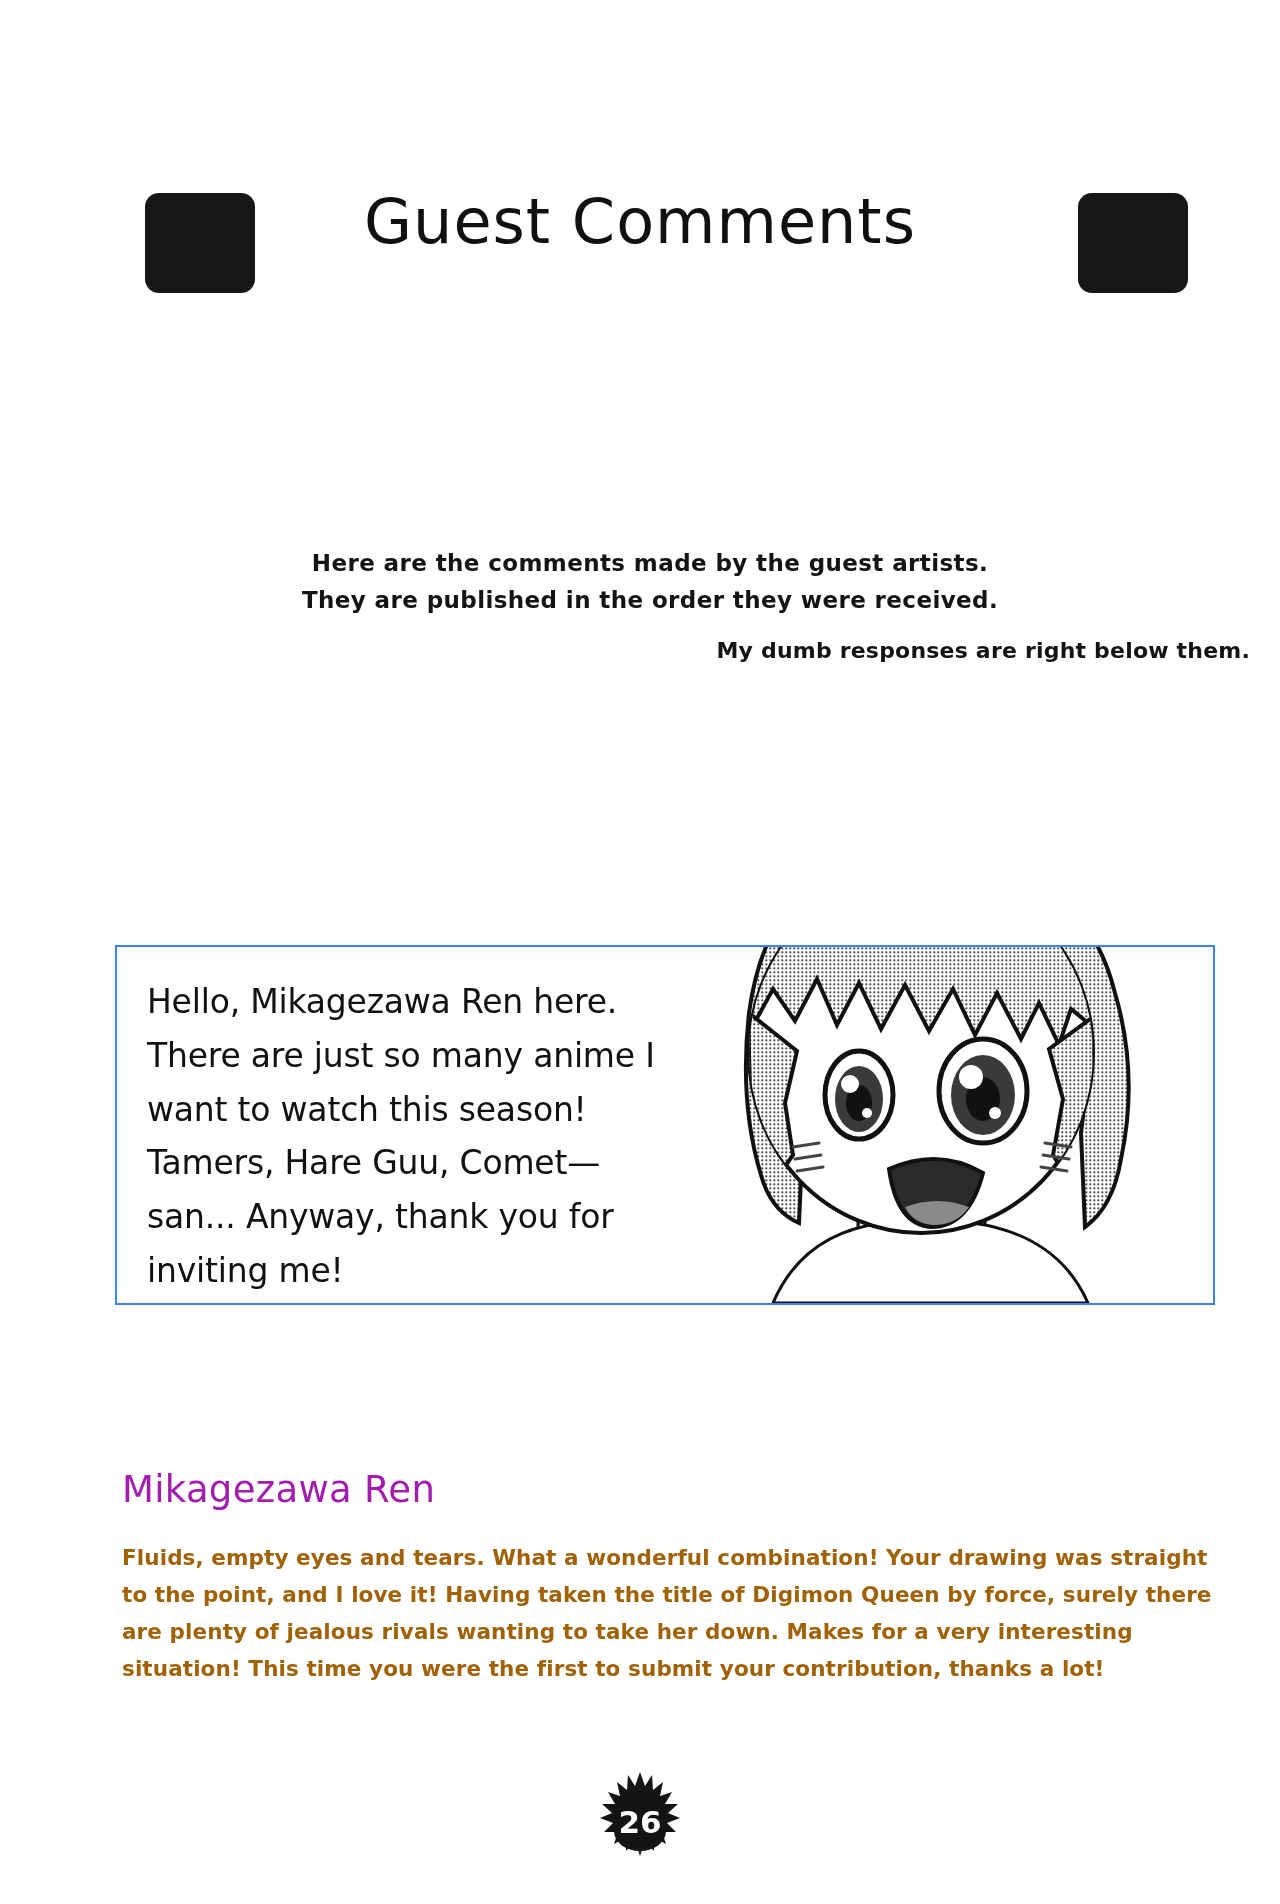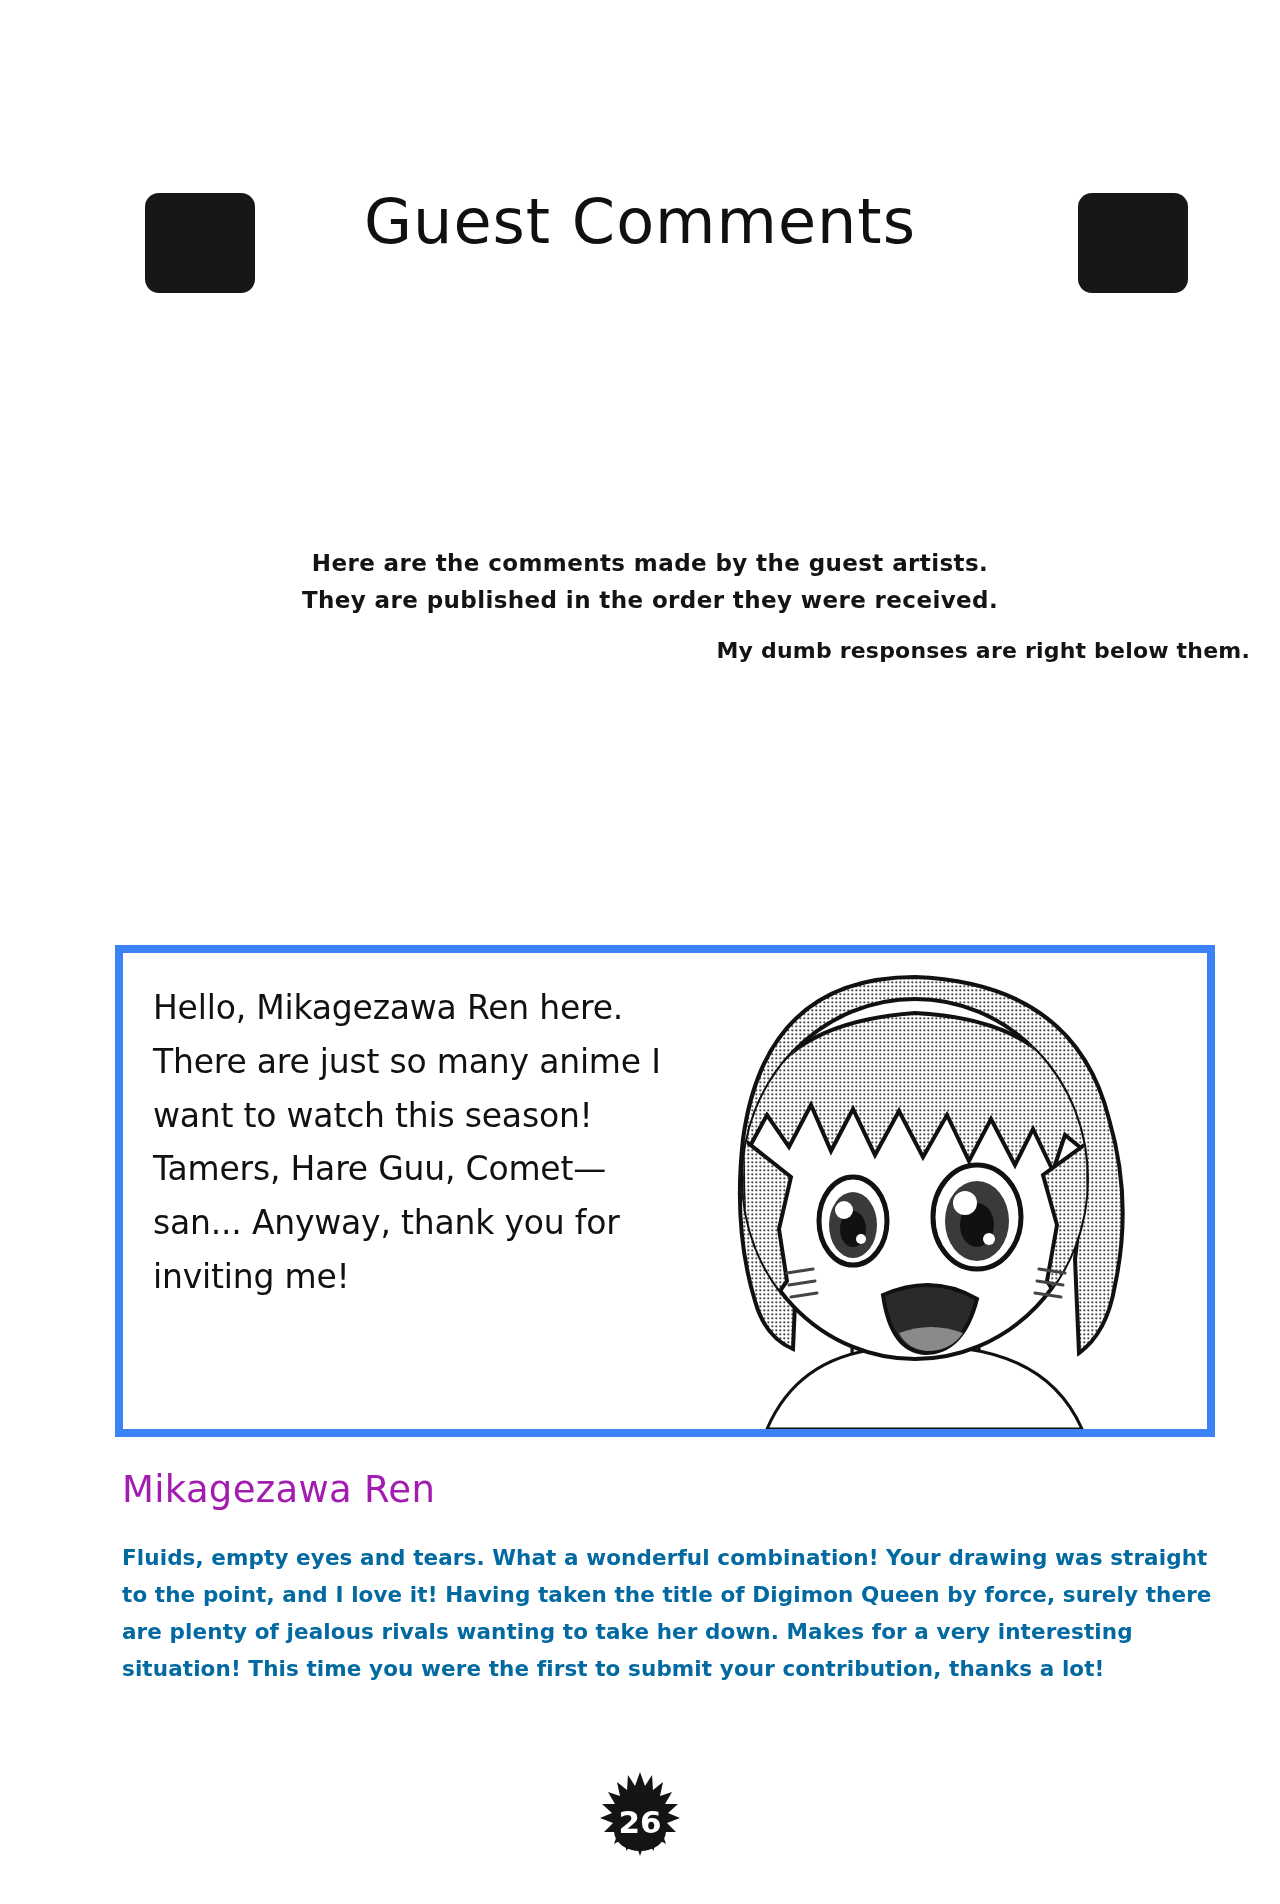--- a/index.html
+++ b/index.html
@@ -80,22 +80,22 @@
     letter-spacing: 0.2px;
     color: #141414;
   }
 
   
   .panel {
     position: absolute;
     top: 945px;
     left: 115px;
     width: 1100px;
-    height: 492px;
-    border: 8px solid #3b82f6;
+    height: 360px;
+    border: 2px solid #3b82f6;
     box-sizing: border-box;
     background: #ffffff;
     overflow: hidden;
   }
   .panel-text {
     position: absolute;
     top: 28px;
     left: 30px;
     width: 520px;
     font-size: 33px;
@@ -125,21 +125,21 @@
     color: #a21caf;
   }
   .response {
     position: absolute;
     top: 1540px;
     left: 122px;
     width: 1110px;
     font-size: 21.5px;
     font-weight: bold;
     line-height: 1.72;
-    color: #0369a1;
+    color: #a16207;
     letter-spacing: 0.1px;
   }
 
   
   .page-number {
     position: absolute;
     top: 1770px;
     left: 0;
     width: 1280px;
     text-align: center;

